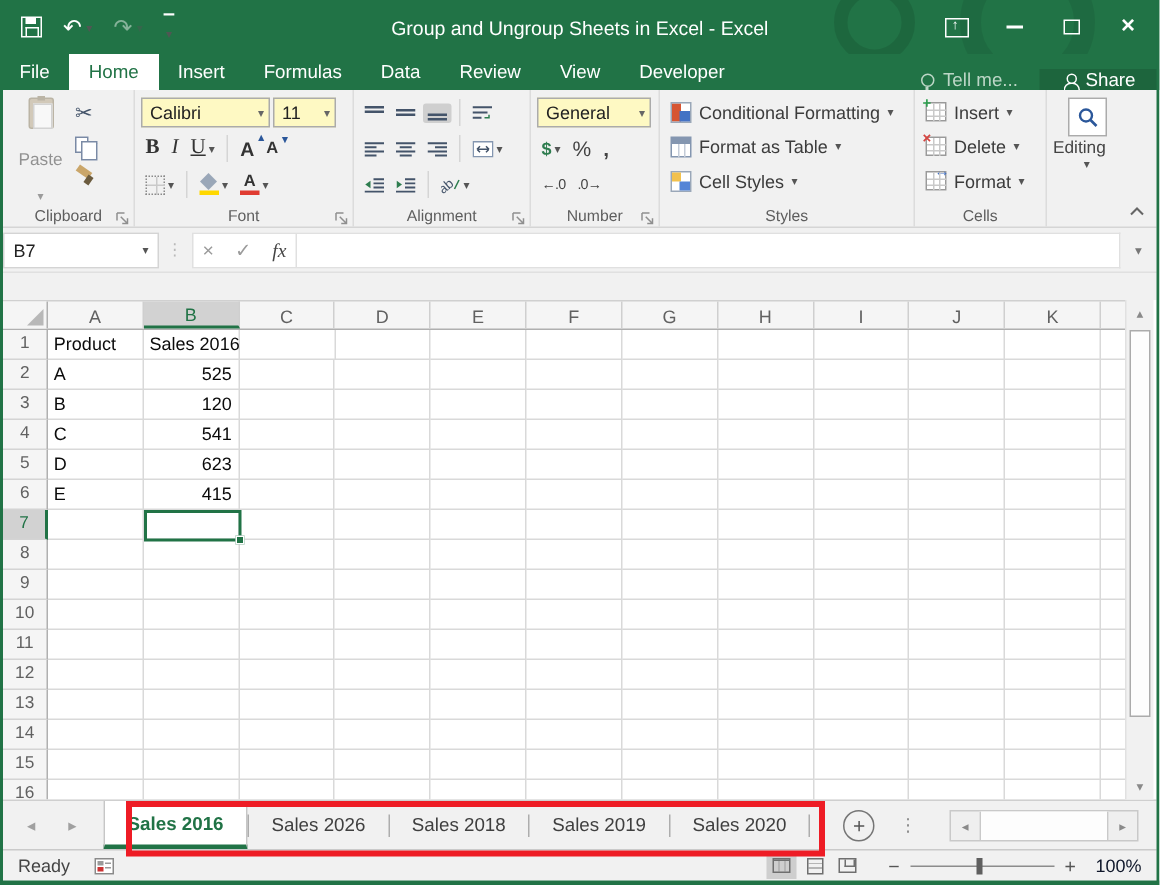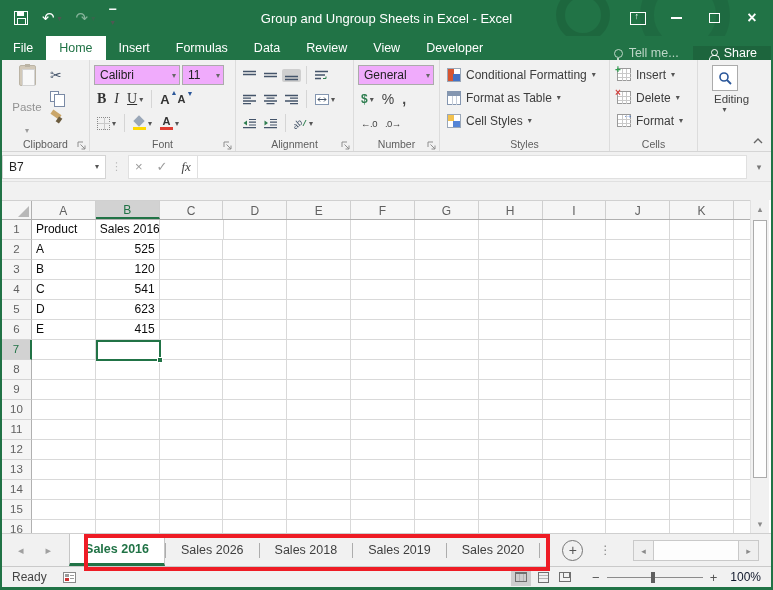--- a/index.html
+++ b/index.html
@@ -74,21 +74,21 @@
   .rg-label {
     position:absolute; bottom:1px; left:0; right:0; text-align:center;
     font-size:10.5px; color:#5e5e5e;
   }
   .launcher { position:absolute; right:2px; bottom:2px; width:10px; height:10px; opacity:.8; }
   .rrow { display:flex; align-items:center; height:24px; gap:2px; }
   .rbtn { display:flex; align-items:center; padding:1px 3px; border-radius:2px; gap:2px; }
   .rbtn.pressed { background:#cfcfcf; }
   .mini { font-size:8px; color:#555; }
   .combo {
-    background:#f0abfc; border:1px solid #ababab; height:20px;
+    background:#fef9c3; border:1px solid #ababab; height:20px;
     display:flex; align-items:center; justify-content:space-between;
     padding:0 3px 0 5px; font-size:12px; color:#222;
   }
   .combo .mini { color:#666; }
   .glyph14 { font-size:14px; line-height:1; color:#444; }
 
   
   .clipboard-content { display:flex; height:100%; }
   .paste-btn { width:42px; display:flex; flex-direction:column; align-items:center; justify-content:space-between; opacity:.55; padding-top:2px; }
   .clipboard-icon { width:17px; height:21px; background:#b9a98c; border:1px solid #8f8468; border-radius:2px; position:relative; }
@@ -143,21 +143,21 @@
   .cellgrid-icon { width:14px; height:13px; border:1px solid #9a9a9a; background:#fff; position:relative; }
   .cellgrid-icon::before { content:""; position:absolute; left:0; top:4px; width:13px; height:1px; background:#c9c9c9; box-shadow:0 4px 0 #c9c9c9; }
   .cellgrid-icon::after { content:""; position:absolute; left:4px; top:0; width:1px; height:12px; background:#c9c9c9; box-shadow:4px 0 0 #c9c9c9; }
   .badge { position:absolute; font-size:10px; font-weight:bold; left:-3px; top:-5px; }
   .badge.green { color:#2e9e4f; }
   .badge.red { color:#d64541; }
   .badge.fmt { left:auto; right:-3px; top:-6px; color:#4472c4; }
 
   
   .editing-box { width:26px; height:26px; background:#fff; border:1px solid #ababab; margin:2px auto 0; display:flex; align-items:center; justify-content:center; }
-  .editing-label { text-align:left; font-size:11.5px; color:#444; margin-top:2px;margin-left:12px; }
+  .editing-label { text-align:left; font-size:11.5px; color:#444; margin-top:2px; }
   .editing-arrow { text-align:center; }
 
   .ribbon-collapse { position:absolute; right:8px; bottom:4px; }
 
   
   .formulabar {
     position:absolute; left:2px; top:152px; width:769px; height:30px;
     background:#f1f1f1; display:flex; align-items:center;
     border-bottom:1px solid #e0e0e0;
   }

